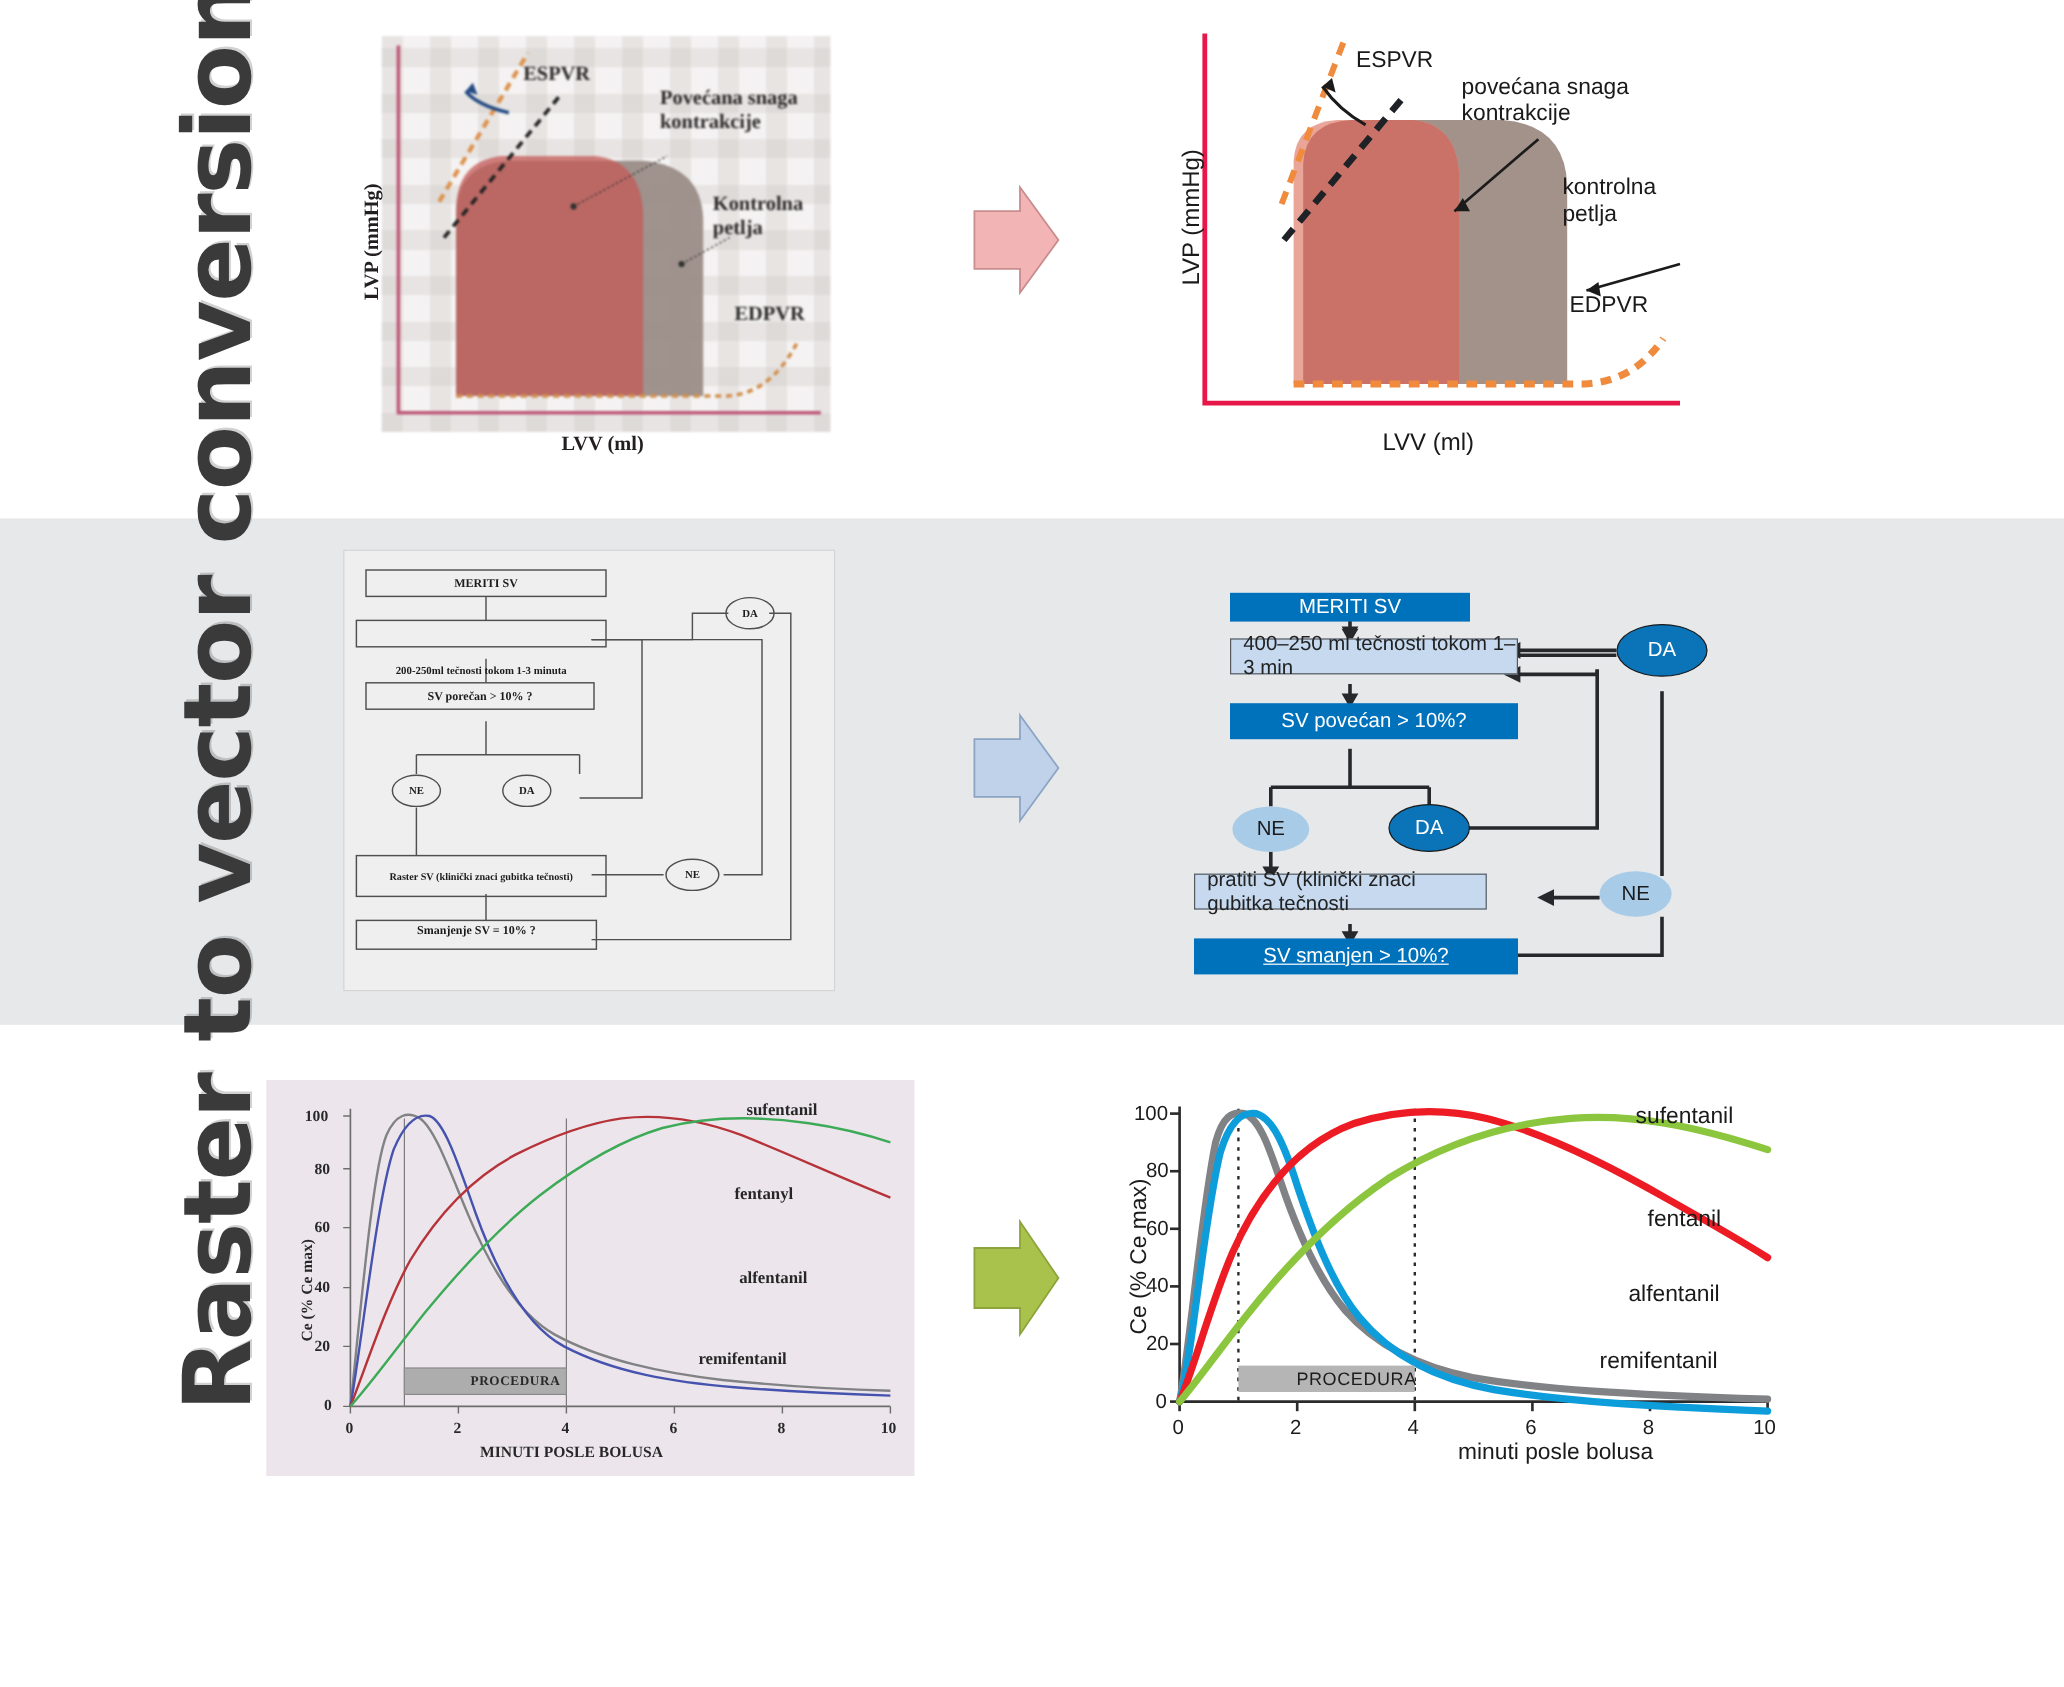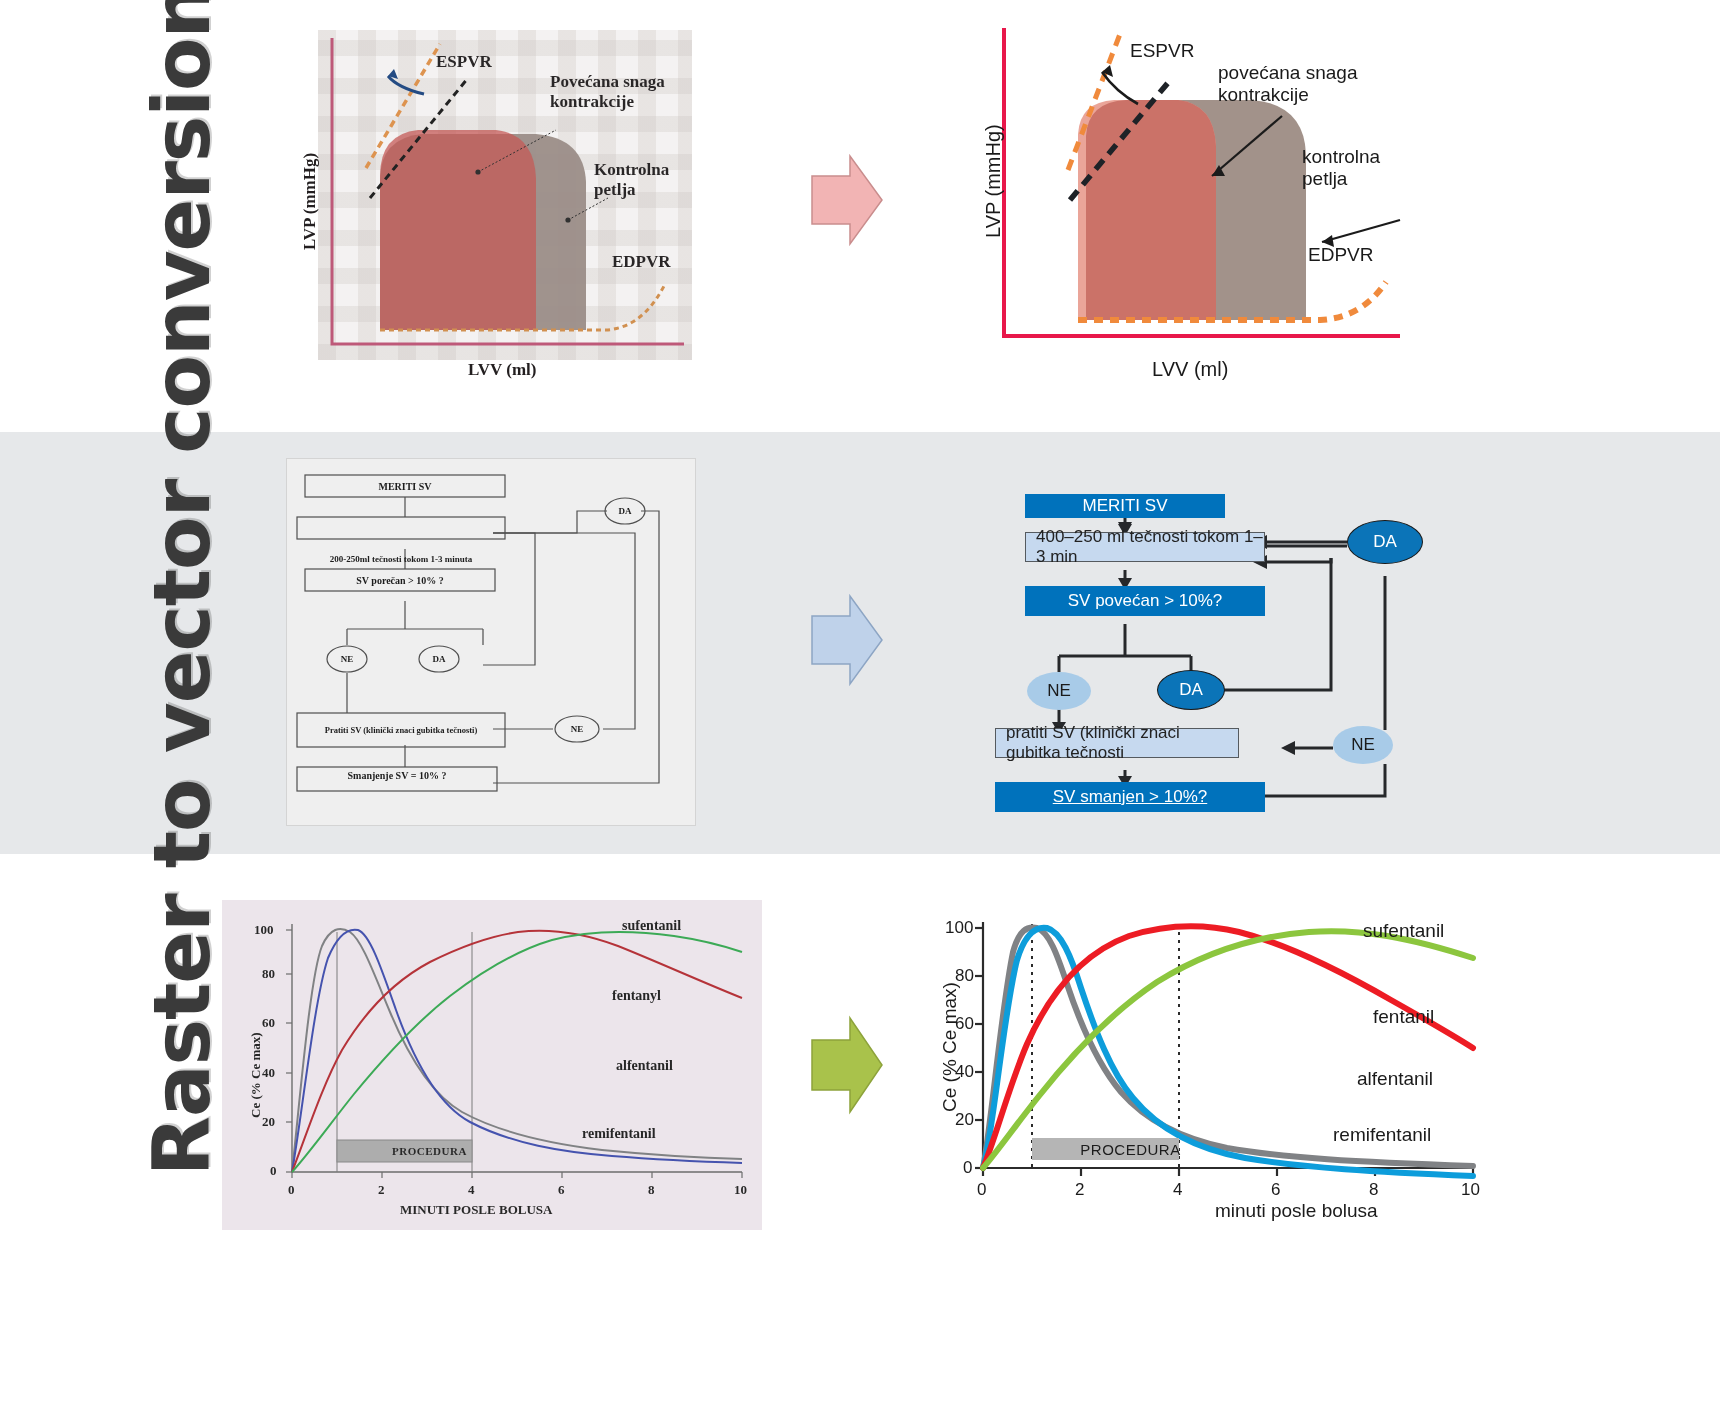--- a/index.html
+++ b/index.html
@@ -263,21 +263,21 @@
         <rect x="10" y="308" width="200" height="24"></rect>
         <ellipse cx="338" cy="52" rx="20" ry="13"></ellipse>
         <ellipse cx="60" cy="200" rx="20" ry="13"></ellipse>
         <ellipse cx="152" cy="200" rx="20" ry="13"></ellipse>
         <ellipse cx="290" cy="270" rx="22" ry="13"></ellipse>
       </g>
     </svg>
     <div class="fbox" style="left:18px;top:16px;width:200px;height:22px;background:transparent;border:none;">MERITI SV</div>
     <div class="fbox" style="left:10px;top:58px;width:208px;height:36px;background:transparent;border:none;font-size:9px;margin-top:24px;">200-250ml tečnosti tokom 1-3 minuta</div>
     <div class="fbox" style="left:18px;top:110px;width:190px;height:22px;background:transparent;border:none;">SV porečan &gt; 10% ?</div>
-    <div class="fbox" style="left:10px;top:254px;width:208px;height:34px;background:transparent;border:none;font-size:8.5px;">Pratiti SV (klinički znaci gubitka tečnosti)</div>
+    <div class="fbox" style="left:10px;top:254px;width:208px;height:34px;background:transparent;border:none;font-size:8.5px;">Raster SV (klinički znaci gubitka tečnosti)</div>
     <div class="fbox" style="left:10px;top:308px;width:200px;height:17px;background:transparent;border:none;">Smanjenje SV = 10% ?</div>
     <div class="fell" style="left:318px;top:39px;width:40px;height:26px;background:transparent;border:none;">DA</div>
     <div class="fell" style="left:40px;top:187px;width:40px;height:26px;background:transparent;border:none;">NE</div>
     <div class="fell" style="left:132px;top:187px;width:40px;height:26px;background:transparent;border:none;">DA</div>
     <div class="fell" style="left:268px;top:257px;width:44px;height:26px;background:transparent;border:none;">NE</div>
   </div>
 
   <svg class="bigarrow" style="left:806px;top:590px;" width="80" height="100" viewBox="0 0 80 100">
     <path d="M6 26 L44 26 L44 6 L76 50 L44 94 L44 74 L6 74 Z" fill="#bfd2ea" stroke="#8da5c4" stroke-width="1.5"></path>
   </svg>

